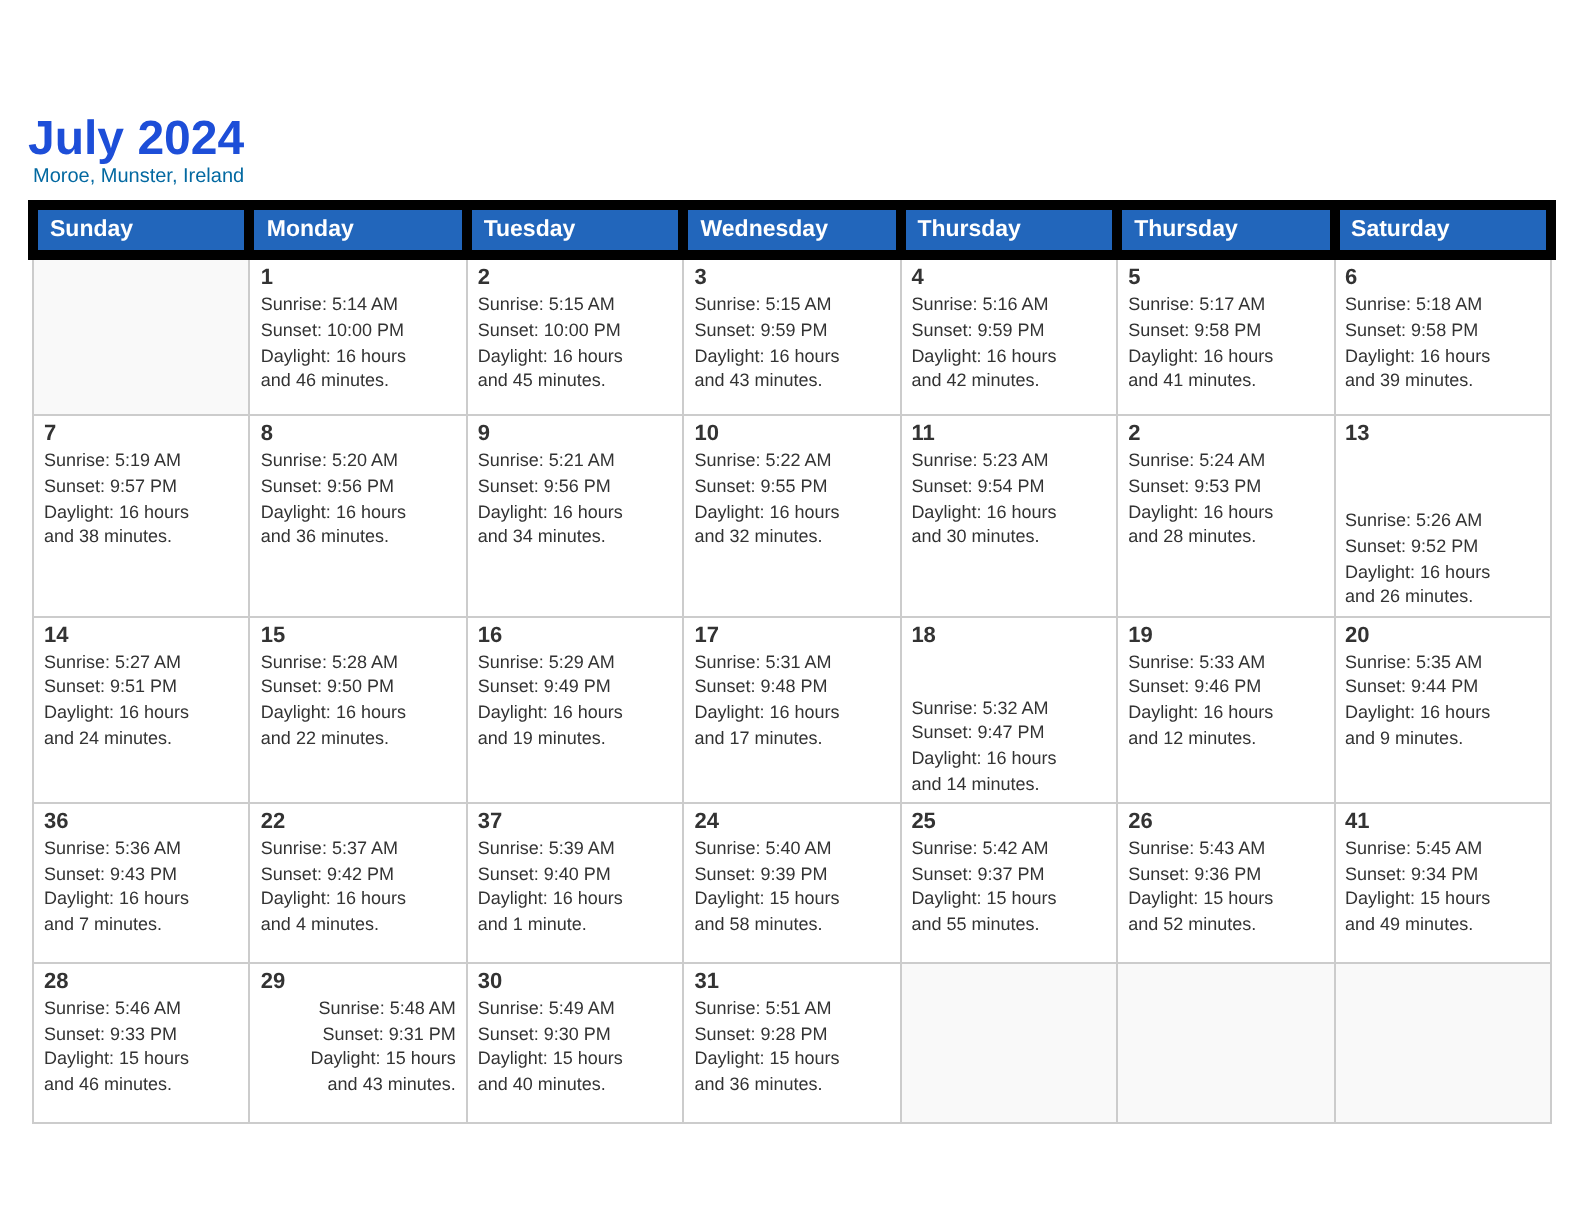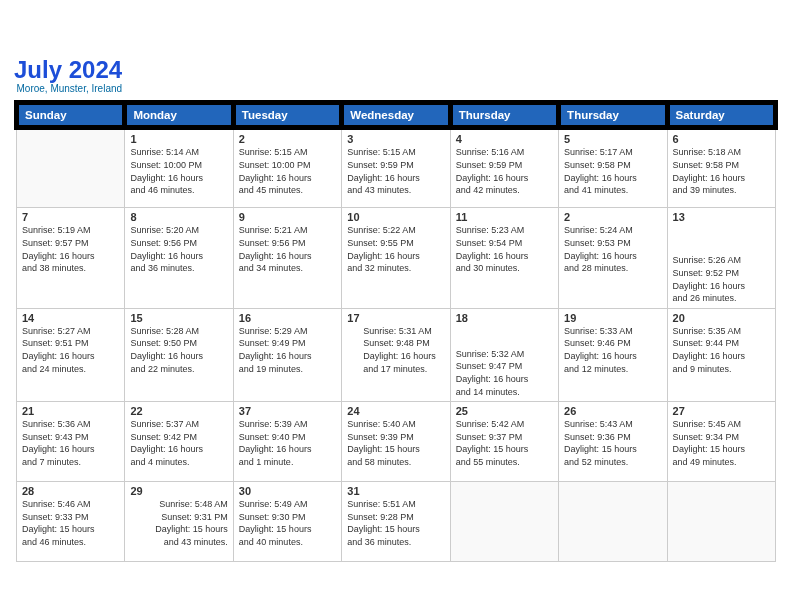--- a/index.html
+++ b/index.html
@@ -238,21 +238,21 @@
           </td>
           <td>
             <span class="day-number">16</span>
             <div class="day-info" style="white-space: pre-line;">Sunrise: 5:29 AM
 Sunset: 9:49 PM
 Daylight: 16 hours
 and 19 minutes.</div>
           </td>
           <td>
             <span class="day-number">17</span>
-            <div class="day-info" style="white-space: pre-line; margin-left: 16px;">Sunrise: 5:31 AM
+            <div class="day-info" style="white-space: pre-line;">Sunrise: 5:31 AM
 Sunset: 9:48 PM
 Daylight: 16 hours
 and 17 minutes.</div>
           </td>
           <td>
             <span class="day-number">18</span>
             <div class="day-info" style="white-space: pre-line; margin-top: 24px;">Sunrise: 5:32 AM
 Sunset: 9:47 PM
 Daylight: 16 hours
 and 14 minutes.</div>
@@ -267,21 +267,21 @@
           <td>
             <span class="day-number">20</span>
             <div class="day-info" style="white-space: pre-line;">Sunrise: 5:35 AM
 Sunset: 9:44 PM
 Daylight: 16 hours
 and 9 minutes.</div>
           </td>
         </tr>
         <tr>
           <td>
-            <span class="day-number">21</span>
+            <span class="day-number">36</span>
             <div class="day-info" style="white-space: pre-line;">Sunrise: 5:36 AM
 Sunset: 9:43 PM
 Daylight: 16 hours
 and 7 minutes.</div>
           </td>
           <td>
             <span class="day-number">22</span>
             <div class="day-info" style="white-space: pre-line;">Sunrise: 5:37 AM
 Sunset: 9:42 PM
 Daylight: 16 hours
@@ -309,21 +309,21 @@
 and 55 minutes.</div>
           </td>
           <td>
             <span class="day-number">26</span>
             <div class="day-info" style="white-space: pre-line;">Sunrise: 5:43 AM
 Sunset: 9:36 PM
 Daylight: 15 hours
 and 52 minutes.</div>
           </td>
           <td>
-            <span class="day-number">27</span>
+            <span class="day-number">41</span>
             <div class="day-info" style="white-space: pre-line;">Sunrise: 5:45 AM
 Sunset: 9:34 PM
 Daylight: 15 hours
 and 49 minutes.</div>
           </td>
         </tr>
         <tr>
           <td>
             <span class="day-number">28</span>
             <div class="day-info" style="white-space: pre-line;">Sunrise: 5:46 AM

